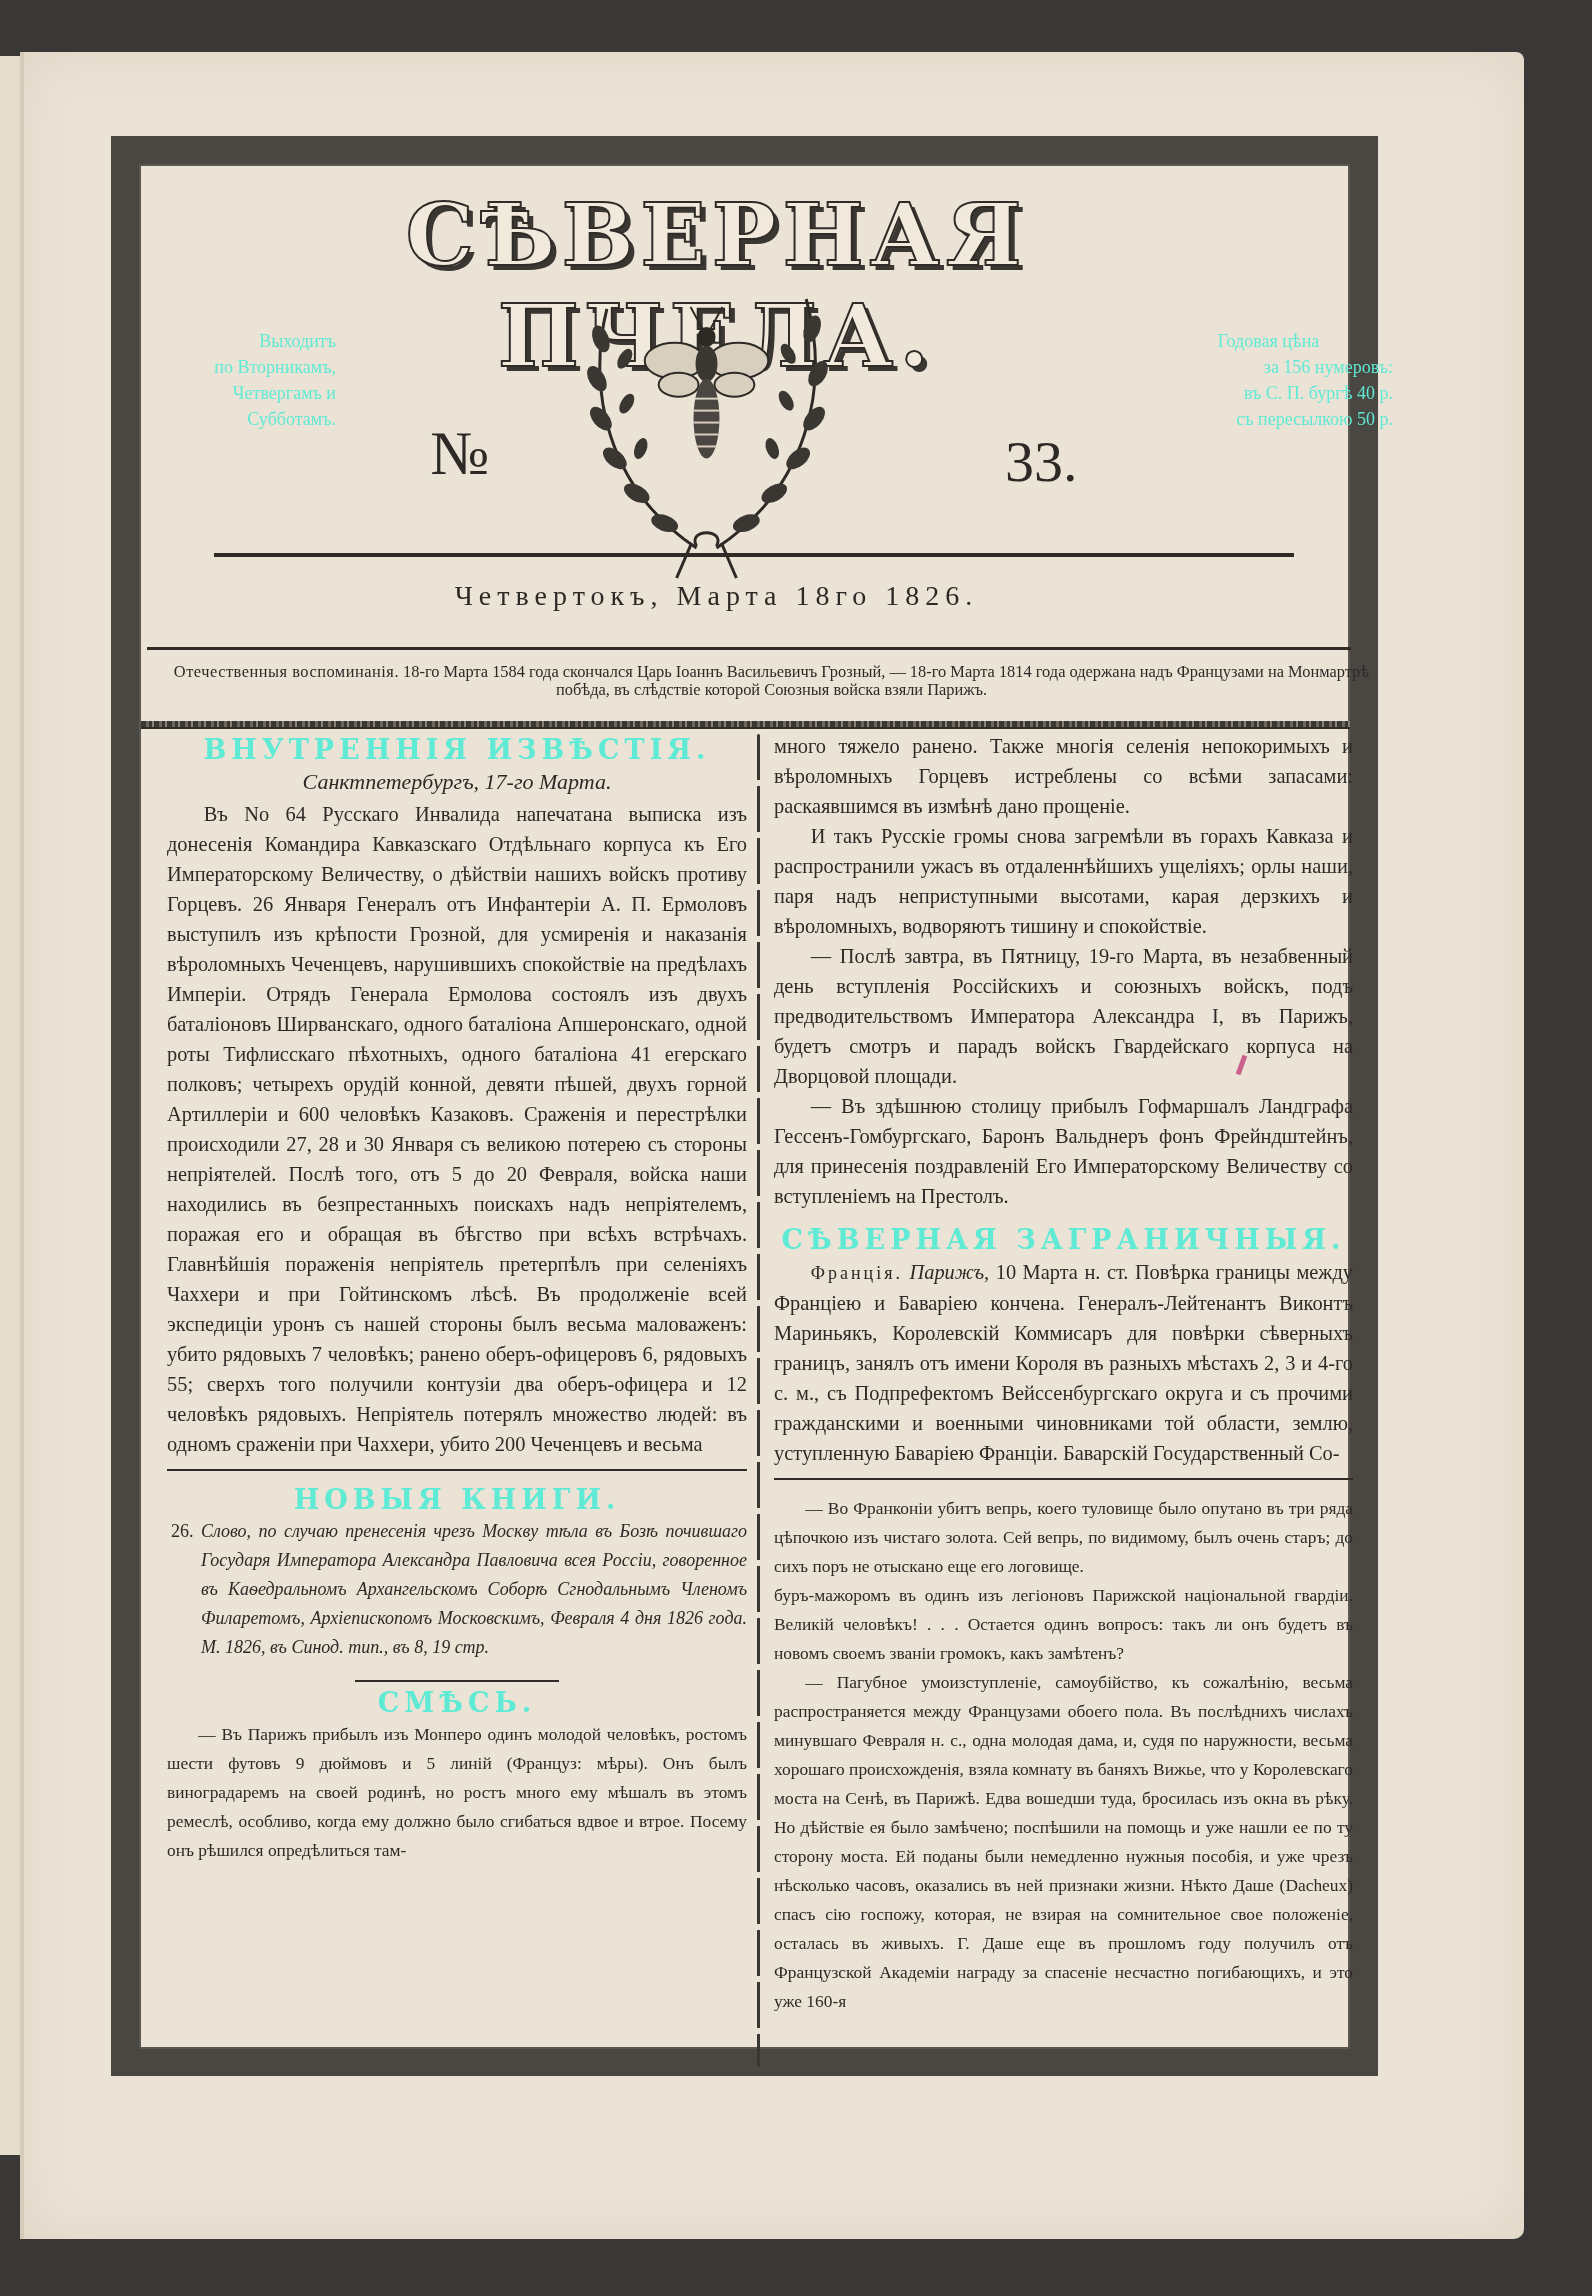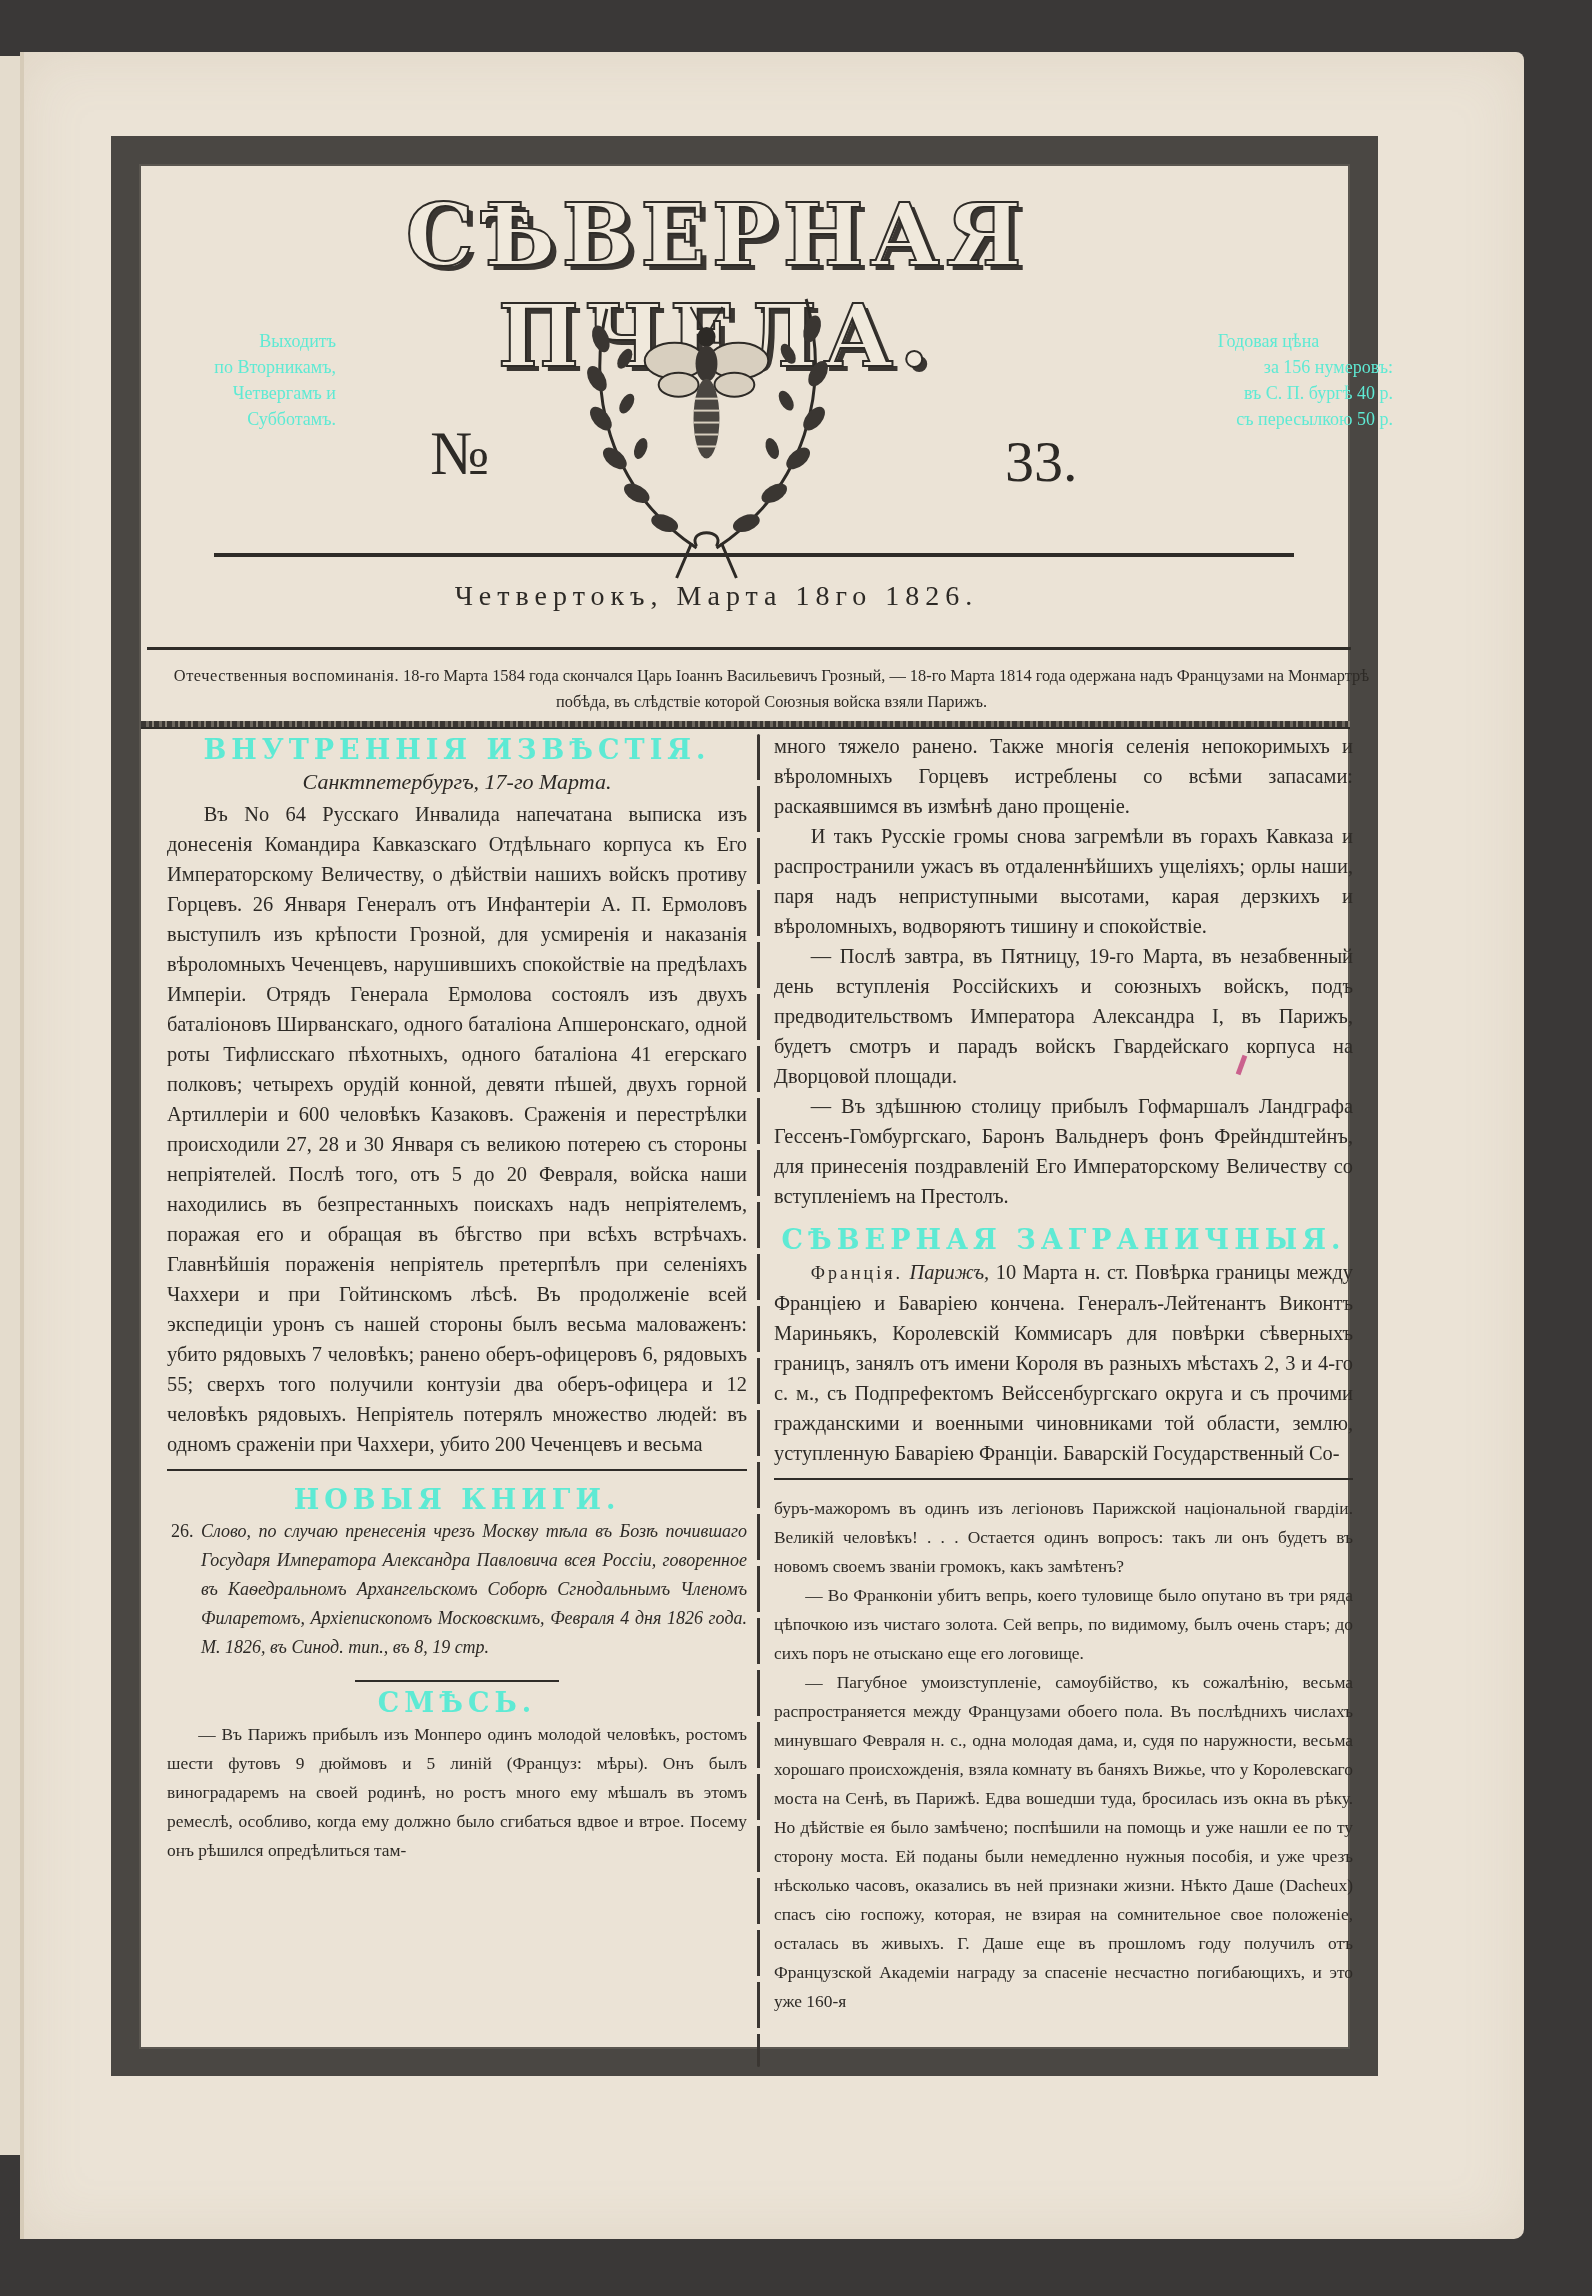--- a/index.html
+++ b/index.html
@@ -50,21 +50,21 @@
   .numero { left: 430px; top: 418px; font-size: 62px; font-family: "Liberation Serif", serif; }
   .issue-num { left: 1005px; top: 428px; font-size: 58px; font-family: "Liberation Serif", serif; }
   .emblem { left: 567px; top: 289px; width: 279px; height: 299px; }
   .rule-thick { height: 4px; background: #2f2c28; }
   .date-line {
     left: 179px; top: 580px; width: 1075px; text-align: center;
     font-family: "Liberation Serif", serif; font-size: 28px; letter-spacing: 6px;
   }
   .memo {
     left: 167px; top: 663px; width: 1209px; text-align: center;
-    font-family: "Liberation Serif", serif; font-size: 16.4px; line-height: 26px;
+    font-family: "Liberation Serif", serif; font-size: 16.4px; line-height: 18px;
   }
   .memo-label { letter-spacing: 0.5px; }
   .deco-rule {
     height: 6px;
     background: repeating-linear-gradient(90deg, #3a3632 0 5px, #6d675e 5px 8px, #3a3632 8px 11px, #8a8377 11px 13px);
     border-bottom: 2px solid #2f2c28;
   }
   .col {
     position: absolute; top: 731px;
     font-family: "Liberation Serif", serif; font-size: 20.4px; line-height: 30px;
@@ -216,17 +216,17 @@
   <p>— Въ здѣшнюю столицу прибылъ Гофмаршалъ Ландграфа Гессенъ-Гомбургскаго, Баронъ Вальднеръ фонъ Фрейндштейнъ, для принесенія поздравленій Его Императорскому Величеству со вступленіемъ на Престолъ.</p>
 
   <div class="sec-title" style="margin-top:14px;">СѢВЕРНАЯ ЗАГРАНИЧНЫЯ.</div>
   <p>
     <span class="spaced">Франція.</span>
     <span class="it">Парижъ,</span>
     <span>10 Марта н. ст. Повѣрка границы между Франціею и Баваріею кончена. Генералъ-Лейтенантъ Виконтъ Мариньякъ, Королевскій Коммисаръ для повѣрки сѣверныхъ границъ, занялъ отъ имени Короля въ разныхъ мѣстахъ 2, 3 и 4-го с. м., съ Подпрефектомъ Вейссенбургскаго округа и съ прочими гражданскими и военными чиновниками той области, землю, уступленную Баваріею Франціи. Баварскій Государственный Со-</span>
   </p>
 
   <div class="hrule"></div>
+  <p class="small">— Во Франконіи убитъ вепрь, коего туловище было опутано въ три ряда цѣпочкою изъ чистаго золота. Сей вепрь, по видимому, былъ очень старъ; до сихъ поръ не отыскано еще его логовище.</p>
   <p class="small noindent">буръ-мажоромъ въ одинъ изъ легіоновъ Парижской національной гвардіи. Великій человѣкъ! . . . Остается одинъ вопросъ: такъ ли онъ будетъ въ новомъ своемъ званіи громокъ, какъ замѣтенъ?</p>
-  <p class="small">— Во Франконіи убитъ вепрь, коего туловище было опутано въ три ряда цѣпочкою изъ чистаго золота. Сей вепрь, по видимому, былъ очень старъ; до сихъ поръ не отыскано еще его логовище.</p>
   <p class="small">— Пагубное умоизступленіе, самоубійство, къ сожалѣнію, весьма распространяется между Французами обоего пола. Въ послѣднихъ числахъ минувшаго Февраля н. с., одна молодая дама, и, судя по наружности, весьма хорошаго происхожденія, взяла комнату въ баняхъ Вижье, что у Королевскаго моста на Сенѣ, въ Парижѣ. Едва вошедши туда, бросилась изъ окна въ рѣку. Но дѣйствіе ея было замѣчено; поспѣшили на помощь и уже нашли ее по ту сторону моста. Ей поданы были немедленно нужныя пособія, и уже чрезъ нѣсколько часовъ, оказались въ ней признаки жизни. Нѣкто Даше (Dacheux) спасъ сію госпожу, которая, не взирая на сомнительное свое положеніе, осталась въ живыхъ. Г. Даше еще въ прошломъ году получилъ отъ Французской Академіи награду за спасеніе несчастно погибающихъ, и это уже 160-я</p>
 </div>
 
 
 </body></html>

